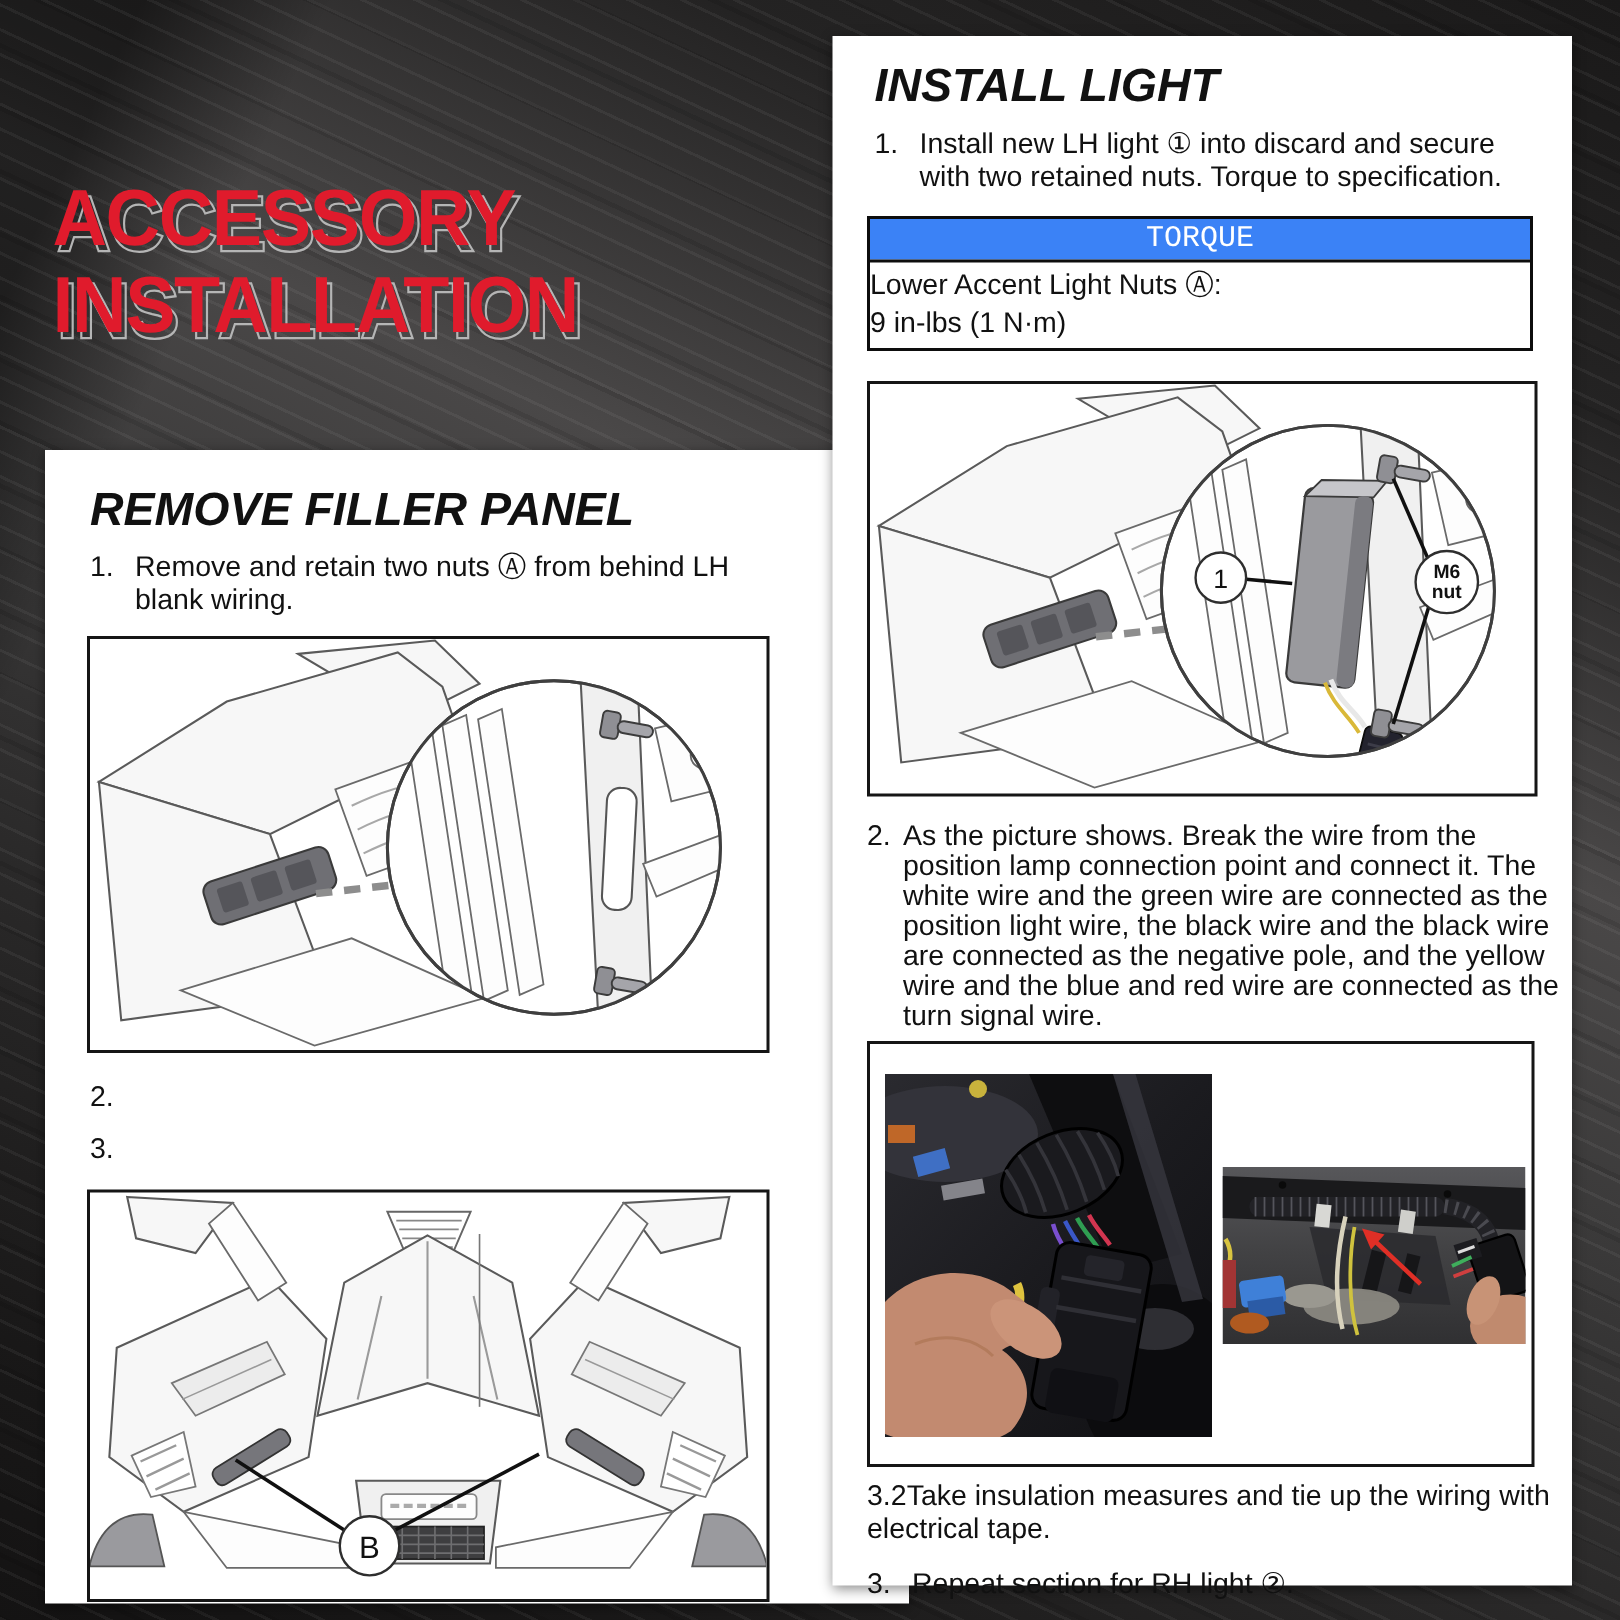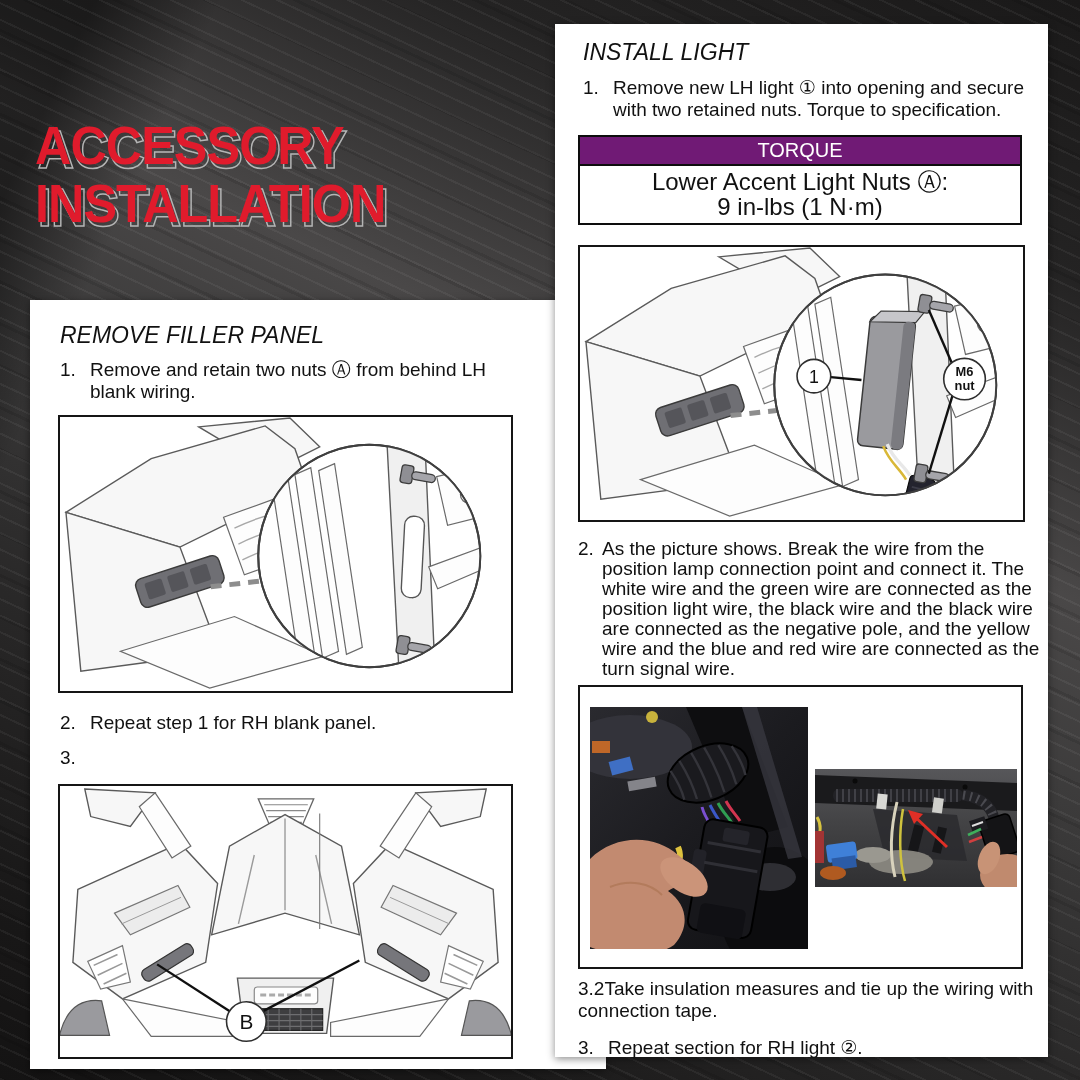--- a/index.html
+++ b/index.html
@@ -32,21 +32,21 @@
   .hero-outline{left:3px;top:4px;color:transparent;-webkit-text-stroke:1.5px #b5b5b5;}
   .hero-fill{left:0;top:0;color:var(--red);}
   
   .panel{
     position:absolute;background:#fff;
     box-shadow:0 2px 8px rgba(0,0,0,0.45);
   }
   .panel-left{left:30px;top:300px;width:576px;height:769px;}
   .panel-right{left:555px;top:24px;width:493px;height:1033px;}
   h2.sec{
-    font-size:23px;font-weight:normal;font-style:italic;letter-spacing:0;
+    font-size:31px;font-weight:bold;font-style:italic;letter-spacing:0;
   }
   .panel-left h2.sec{margin:22px 0 0 30px;}
   .panel-right h2.sec{margin:15px 0 0 28px;}
   .step{display:flex;font-size:19px;line-height:22px;}
   .step .num{flex:none;}
   .panel-left .step{margin-left:30px;width:448px;}
   .panel-left .step .num{width:30px;}
   .figbox{
     border:2px solid #151515;background:#fff;overflow:hidden;
   }
@@ -54,24 +54,24 @@
   .fig2{margin:15px 0 0 28px;width:455px;height:275px;}
   .figR{margin:20px 0 0 23px;width:447px;height:277px;}
   .figbox svg{display:block;width:100%;height:100%;}
   
   .r-step1{margin:11px 0 0 28px;width:452px;}
   .r-step1 .num{width:30px;}
   .torque{
     margin:14px 0 0 23px;width:444px;border:2px solid #0d0d0d;
   }
   .torque-header{
-    background:#701a75;color:#fff;text-align:center;
-    font-size:20px;line-height:27px;height:27px;
-  }
-  .torque-body{border-top:2px solid #0d0d0d;text-align:center;font-size:24px;line-height:25px;padding:3px 0 4px;}
+    background:#3b82f6;color:#fff;text-align:center;
+    font-size:20px;line-height:27px;height:27px;font-family:Liberation Mono, monospace;
+  }
+  .torque-body{border-top:2px solid #0d0d0d;font-size:19px;line-height:25px;padding:3px 0 4px;}
   .torque-body .bold{font-weight:normal;}
   .r-step2{margin:17px 0 0 23px;width:464px;font-size:19px;line-height:20px;display:flex;}
   .r-step2 .num{width:24px;flex:none;}
   .photos{
     margin:6px 0 0 23px;width:445px;height:284px;position:relative;
   }
   .photo{position:absolute;}
   .photo svg{display:block;width:100%;height:100%;}
   .photo-1{left:10px;top:20px;width:218px;height:242px;}
   .photo-2{left:235px;top:82px;width:202px;height:118px;}
@@ -150,21 +150,20 @@
             <rect x="340" y="221" width="12" height="18" rx="3" fill="#8f8f94" stroke="#3c3c3c" stroke-width="1.3"></rect>
             <rect x="351" y="226" width="24" height="8" rx="4" fill="#a5a5aa" stroke="#3c3c3c" stroke-width="1.3"></rect>
           </g>
         </g>
         <circle cx="312" cy="140" r="112" fill="none" stroke="#3f3f3f" stroke-width="2"></circle>
       </svg>
     </figure>
 
     <div class="step" style="margin-top:19px">
       <span class="num">2.</span>
-      <div class="txt">Repeat step 1 for RH blank panel.</div>
     </div>
     <div class="step" style="margin-top:13px">
       <span class="num">3.</span>
     </div>
 
     <figure class="figbox fig2">
       <svg viewBox="0 0 455 275" preserveAspectRatio="none">
         <defs>
           <g id="sideB">
             <path class="fillA" d="M18,105 L121,58 L159,99 L147,179 L63,216 L13,179 Z"></path>
@@ -201,21 +200,21 @@
         <text class="callout-text" x="188" y="247" font-size="21" text-anchor="middle">B</text>
       </svg>
     </figure>
   </section>
 
   <section class="panel panel-right">
     <h2 class="sec">INSTALL LIGHT</h2>
 
     <div class="step r-step1">
       <span class="num">1.</span>
-      <div class="txt">Remove new LH light ① into opening and secure with two retained nuts. Torque to specification.</div>
+      <div class="txt">Install new LH light ① into discard and secure with two retained nuts. Torque to specification.</div>
     </div>
 
     <div class="torque">
       <div class="torque-header">TORQUE</div>
       <div class="torque-body">
         <div>Lower Accent Light Nuts Ⓐ:</div>
         <div class="bold">9 in-lbs (1 N·m)</div>
       </div>
     </div>
 
@@ -371,20 +370,20 @@
           </g>
           <path d="M166,60 l-13,6" stroke="#3fae5c" stroke-width="2.5"></path>
           <path d="M167,68 l-13,5" stroke="#cf3f3f" stroke-width="2.5"></path>
           <path d="M168,53 l-11,4" stroke="#ddd" stroke-width="2"></path>
           <ellipse cx="192" cy="106" rx="27" ry="21" fill="#c08a6e"></ellipse>
           <ellipse cx="174" cy="89" rx="10" ry="17" fill="#c89376" transform="rotate(22 174 89)"></ellipse>
         </svg>
       </div>
     </figure>
 
-    <p class="r-step21"><span>3.2</span><span>Take insulation measures and tie up the wiring with connection tape.</span></p>
+    <p class="r-step21"><span>3.2</span><span>Take insulation measures and tie up the wiring with electrical tape.</span></p>
 
     <div class="step r-step3">
       <span class="num">3.</span>
       <div class="txt">Repeat section for RH light ②.</div>
     </div>
   </section>
 </div>
 
 </body></html>

